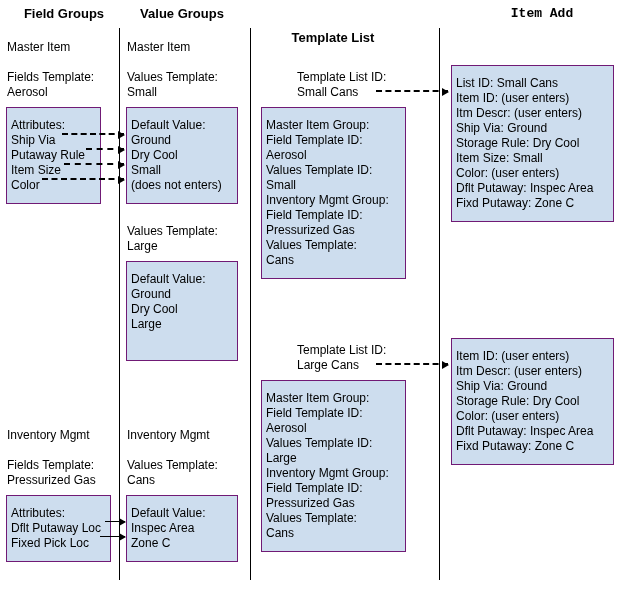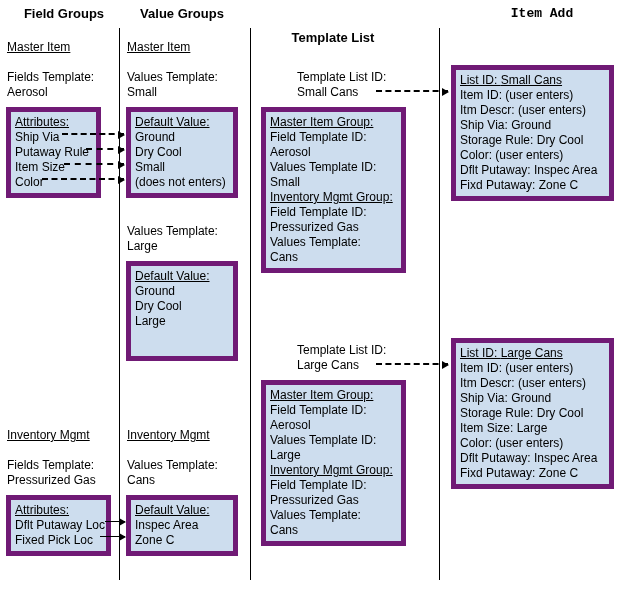--- a/index.html
+++ b/index.html
@@ -30,26 +30,26 @@
     position: absolute;
     top: 28px;
     width: 0;
     height: 552px;
     border-left: 1px solid #000;
   }
   .label {
     position: absolute;
     white-space: pre;
   }
-  .ul { text-decoration: underline; }
+  .ul { }
   .box {
     position: absolute;
     background: #cdddee;
-    border: 5px solid #701a75;
-    padding: 3px 4px;
+    border: 1px solid #701a75;
+    padding: 10px 4px;
     line-height: 15px;
   }
   .box .line { white-space: pre; }
   .arrow-dash {
     position: absolute;
     border-top: 2px dashed #000;
     height: 0;
   }
   .arrow-dash::after {
     content: "";
@@ -170,41 +170,40 @@
     <div class="line">Large</div>
     <div class="line ul">Inventory Mgmt Group:</div>
     <div class="line">Field Template ID:</div>
     <div class="line">Pressurized Gas</div>
     <div class="line">Values Template:</div>
     <div class="line">Cans</div>
   </div>
 
   <div class="box" style="left:451px;top:65px;width:163px;">
     <div class="line"><span class="ul"><span>List ID: </span><span>Small Cans</span></span></div>
+    <div class="line">Item ID: (user enters)</div>
+    <div class="line">Itm Descr: (user enters)</div>
+    <div class="line">Ship Via: Ground</div>
+    <div class="line">Storage Rule: Dry Cool</div>
+    <div class="line">Item Size: Small</div>
+    <div class="line">Color: (user enters)</div>
+    <div class="line">Dflt Putaway: Inspec Area</div>
+    <div class="line">Fixd Putaway: Zone C</div>
+  </div>
+
+  <div class="box" style="left:451px;top:338px;width:163px;">
     <div class="line">Item ID: (user enters)</div>
     <div class="line">Itm Descr: (user enters)</div>
     <div class="line">Ship Via: Ground</div>
     <div class="line">Storage Rule: Dry Cool</div>
     <div class="line">Color: (user enters)</div>
     <div class="line">Dflt Putaway: Inspec Area</div>
     <div class="line">Fixd Putaway: Zone C</div>
   </div>
 
-  <div class="box" style="left:451px;top:338px;width:163px;">
-    <div class="line"><span class="ul"><span>List ID: </span><span>Large Cans</span></span></div>
-    <div class="line">Item ID: (user enters)</div>
-    <div class="line">Itm Descr: (user enters)</div>
-    <div class="line">Ship Via: Ground</div>
-    <div class="line">Storage Rule: Dry Cool</div>
-    <div class="line">Item Size: Large</div>
-    <div class="line">Color: (user enters)</div>
-    <div class="line">Dflt Putaway: Inspec Area</div>
-    <div class="line">Fixd Putaway: Zone C</div>
-  </div>
-
   <div class="arrow-dash" style="left:62px;top:133px;width:62px;"></div>
   <div class="arrow-dash" style="left:86px;top:148px;width:38px;"></div>
   <div class="arrow-dash" style="left:64px;top:163px;width:60px;"></div>
   <div class="arrow-dash" style="left:42px;top:178px;width:82px;"></div>
 
   <div class="arrow-dash" style="left:376px;top:90px;width:72px;"></div>
 
   <div class="arrow-dash" style="left:376px;top:363px;width:72px;"></div>
 
   <div class="arrow-solid" style="left:105px;top:521px;width:20px;"></div>

